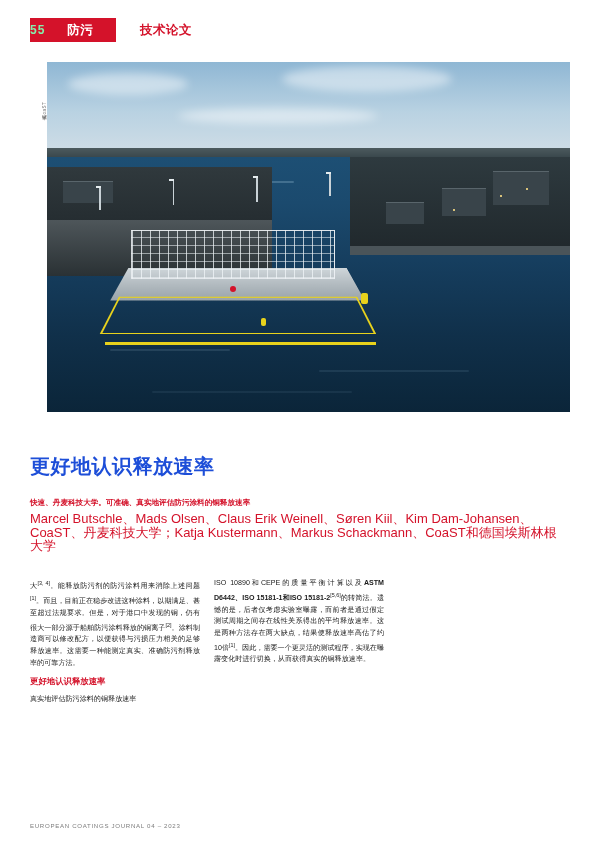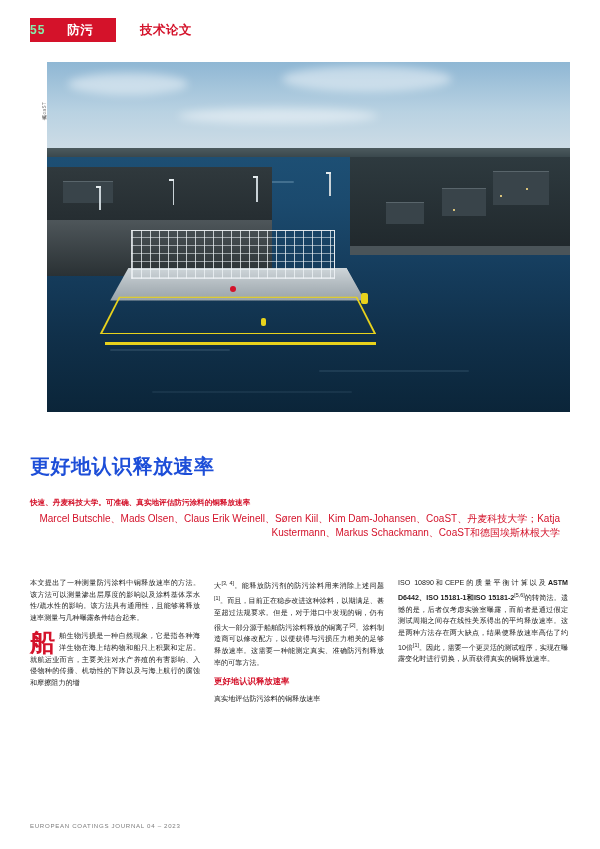--- a/index.html
+++ b/index.html
@@ -212,24 +212,23 @@
     font-size: 7.6px;
     font-weight: bold;
     color: #d4122a;
     line-height: 13px;
   }
   .authors {
     position: absolute;
     left: 30px;
     top: 512px;
     width: 530px;
-    font-size: 10px;
+    font-size: 13px;
     color: #d4122a;
     line-height: 13.5px;
-    text-align: right;
   }
 
   
   .cols {
     position: absolute;
     left: 30px;
     top: 578px;
     width: 540px;
     height: 235px;
     display: flex;
@@ -333,27 +332,20 @@
   <div class="buoy" style="left:41%;top:73%;width:5px;height:8px;"></div>
 </div>
 
 <h1 class="headline">更好地认识释放速率</h1>
 
 <div class="standfirst">快速、丹麦科技大学。可准确、真实地评估防污涂料的铜释放速率</div>
 <div class="authors">Marcel Butschle、Mads Olsen、Claus Erik Weinell、Søren Kiil、Kim Dam-Johansen、CoaST、丹麦科技大学；Katja Kustermann、Markus Schackmann、CoaST和德国埃斯林根大学</div>
 
 <div class="cols">
 
-  <div class="col">
-    <p class="lead">本文提出了一种测量防污涂料中铜释放速率的方法。该方法可以测量渗出层厚度的影响以及涂料基体亲水性/疏水性的影响。该方法具有通用性，且能够将释放速率测量与几种曝露条件结合起来。</p>
-    <p class="dropcap-para">
-      <span class="dropcap">船</span>
-      <span>舶生物污损是一种自然现象，它是指各种海洋生物在海上结构物和船只上积聚和定居。就航运业而言，主要关注对水产养殖的有害影响、入侵物种的传播、机动性的下降以及与海上航行的腐蚀和摩擦阻力的增</span>
-    </p>
-  </div>
 
   <div class="col">
     <p>大<sup>[3, 4]</sup>。能释放防污剂的防污涂料用来消除上述问题<sup>[1]</sup>。而且，目前正在稳步改进这种涂料，以期满足、甚至超过法规要求。但是，对于港口中发现的铜，仍有很大一部分源于船舶防污涂料释放的铜离子<sup>[2]</sup>。涂料制造商可以修改配方，以便获得与污损压力相关的足够释放速率。这需要一种能测定真实、准确防污剂释放率的可靠方法。</p>
     <div class="subhead">更好地认识释放速率</div>
     <p>真实地评估防污涂料的铜释放速率</p>
   </div>
 
   <div class="col">
     <p><span>ISO 10890和CEPE的质量平衡计算以及</span><span class="bold-run">ASTM D6442、ISO 15181-1和ISO 15181-2</span><span><sup>[5,6]</sup>的转简法。遗憾的是，后者仅考虑实验室曝露，而前者是通过假定测试周期之间存在线性关系得出的平均释放速率。这是两种方法存在两大缺点，结果使释放速率高估了约10倍<sup>[1]</sup>。因此，需要一个更灵活的测试程序，实现在曝露变化时进行切换，从而获得真实的铜释放速率。</span></p>
   </div>

